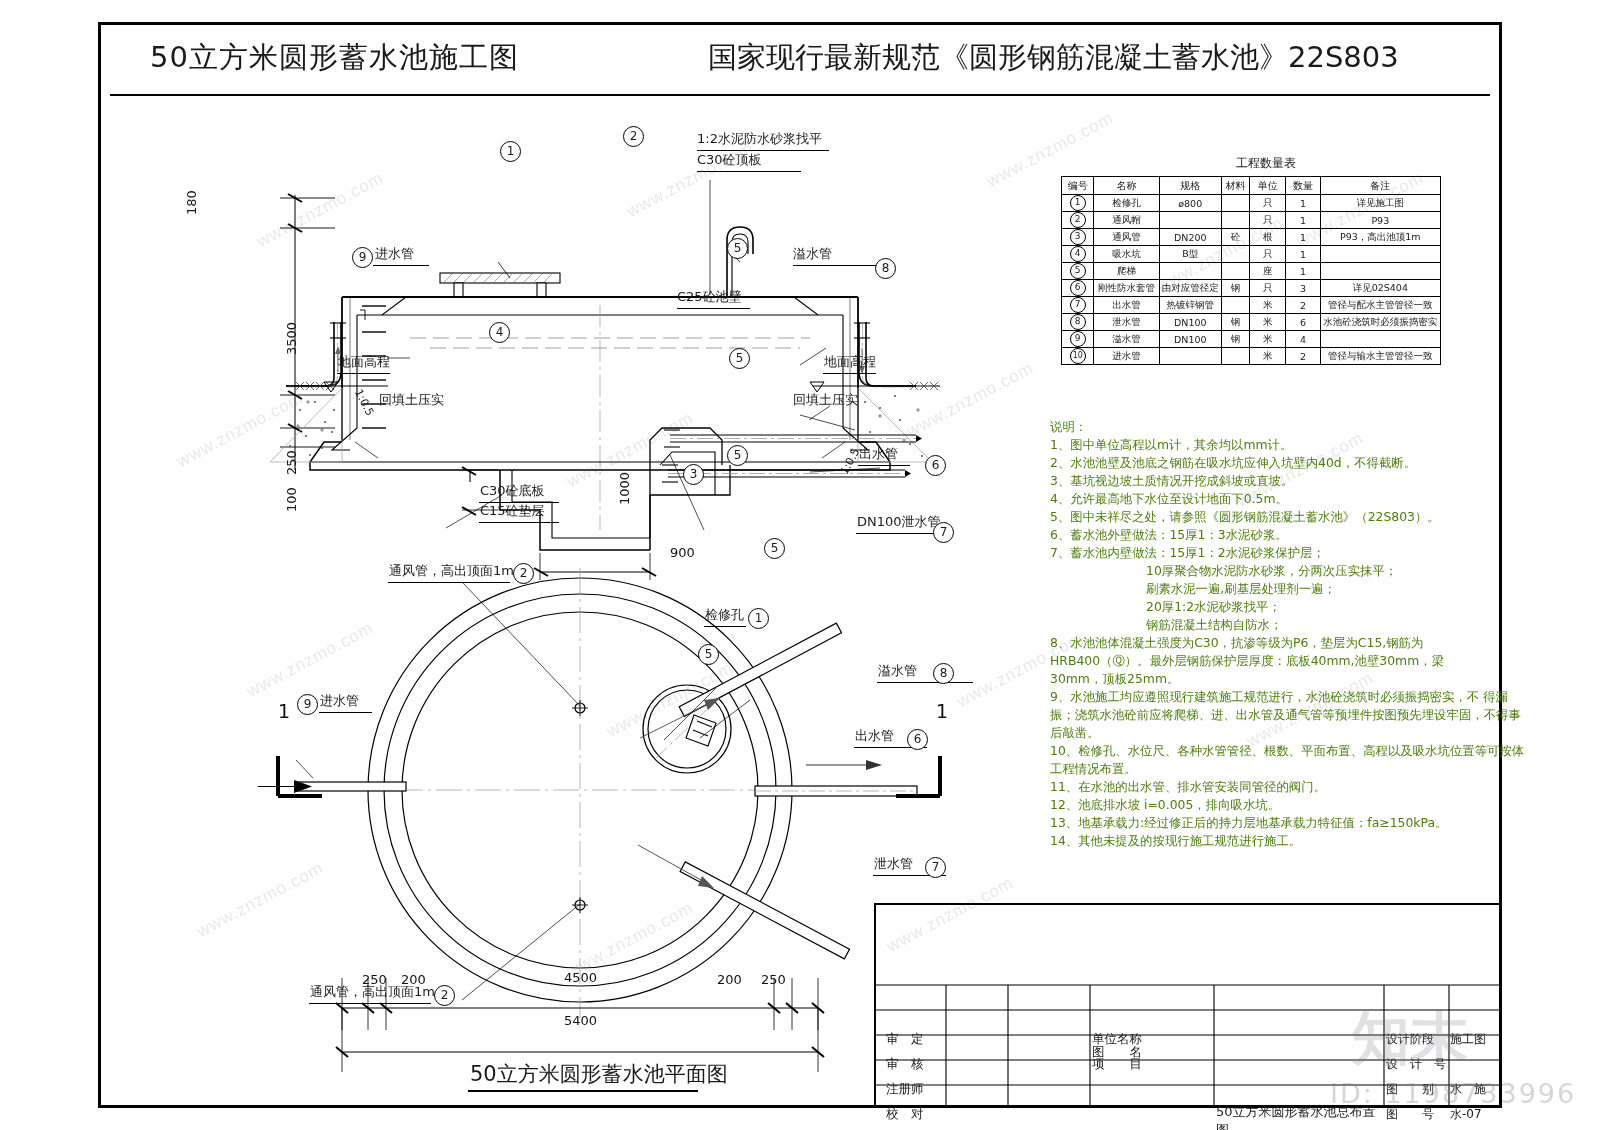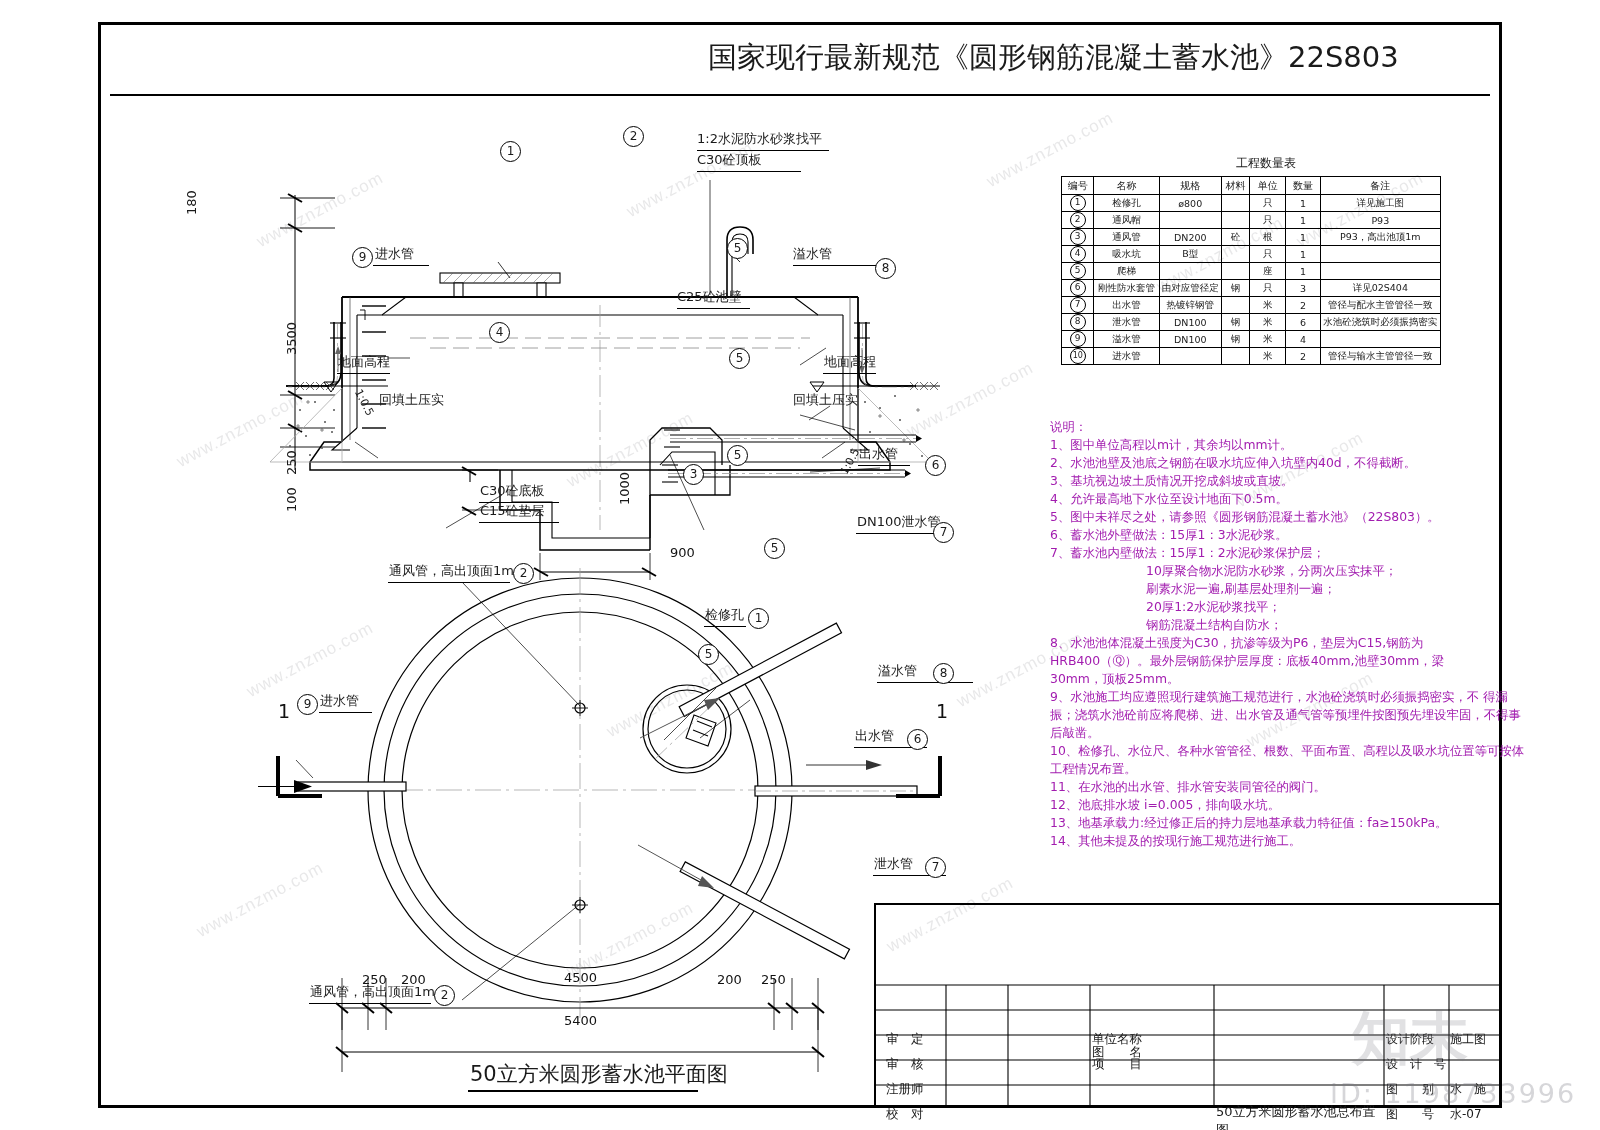--- a/index.html
+++ b/index.html
@@ -19,21 +19,21 @@
   .vtext{position:absolute;font-size:13px;font-family:"DejaVu Sans",sans-serif;
     transform:rotate(-90deg);transform-origin:left top;white-space:nowrap;}
   
   table.qty{position:absolute;border-collapse:collapse;font-family:"DejaVu Sans",sans-serif;}
   table.qty td,table.qty th{border:1px solid #000;font-size:9.5px;text-align:center;padding:0;height:16px;font-weight:normal;}
   table.qty th{font-size:10px;height:17px;}
   .qtytitle{position:absolute;font-size:12px;font-family:"DejaVu Sans",sans-serif;margin-left:32px;}
   .circnum{display:inline-block;border:1px solid #000;border-radius:50%;width:14px;height:14px;line-height:13px;font-size:9px;}
   
   .notes{position:absolute;left:1050px;top:418px;width:400px;font-size:12.4px;line-height:1.45;
-         font-family:"DejaVu Sans",sans-serif;color:#a21caf;}
+         font-family:"DejaVu Sans",sans-serif;color:#4d7c0f;}
   .notes div{white-space:nowrap;}
   .notes .ind{padding-left:96px;}
   
   .tb{position:absolute;left:874px;top:903px;width:628px;height:205px;border:2.5px solid #000;box-sizing:border-box;}
   .tbcell{position:absolute;font-size:12.5px;font-family:"DejaVu Sans",sans-serif;text-align:left;margin-top:44px;}
   
   .wm{position:absolute;color:rgba(110,110,120,0.16);font-size:17px;white-space:nowrap;
       transform:rotate(-28deg);font-family:"Liberation Sans",sans-serif;letter-spacing:1px;pointer-events:none;}
   .wmbig{position:absolute;color:rgba(120,120,128,0.22);font-size:58px;white-space:nowrap;
       font-family:"DejaVu Sans",sans-serif;font-weight:bold;pointer-events:none;}
@@ -59,20 +59,21 @@
   <div class="wm" style="left:950px;top:660px;">www.znzmo.com</div>
   <div class="wm" style="left:1240px;top:700px;">www.znzmo.com</div>
   <div class="wm" style="left:190px;top:890px;">www.znzmo.com</div>
   <div class="wm" style="left:560px;top:930px;">www.znzmo.com</div>
   <div class="wm" style="left:880px;top:905px;">www.znzmo.com</div>
   <div class="wm" style="left:1150px;top:245px;">www.znzmo.com</div>
 
   <div class="frame-outer"></div>
 
   <div class="title-row">
+    <div class="title-left">50立方米圆形蓄水池施工图</div>
     <div class="title-right">国家现行最新规范《圆形钢筋混凝土蓄水池》22S803</div>
   </div>
   <div class="hline" style="left:110px;top:94px;width:1380px;height:2px;"></div>
 
   <svg class="abs" style="left:110px;top:110px;" width="880" height="460" viewBox="0 0 880 460">
     <g stroke="#000" fill="none" stroke-width="1.1">
 
       <line x1="185" y1="85" x2="185" y2="360" stroke-width="1"></line>
 
       <line x1="170" y1="88" x2="225" y2="88" stroke-width="0.9"></line>

